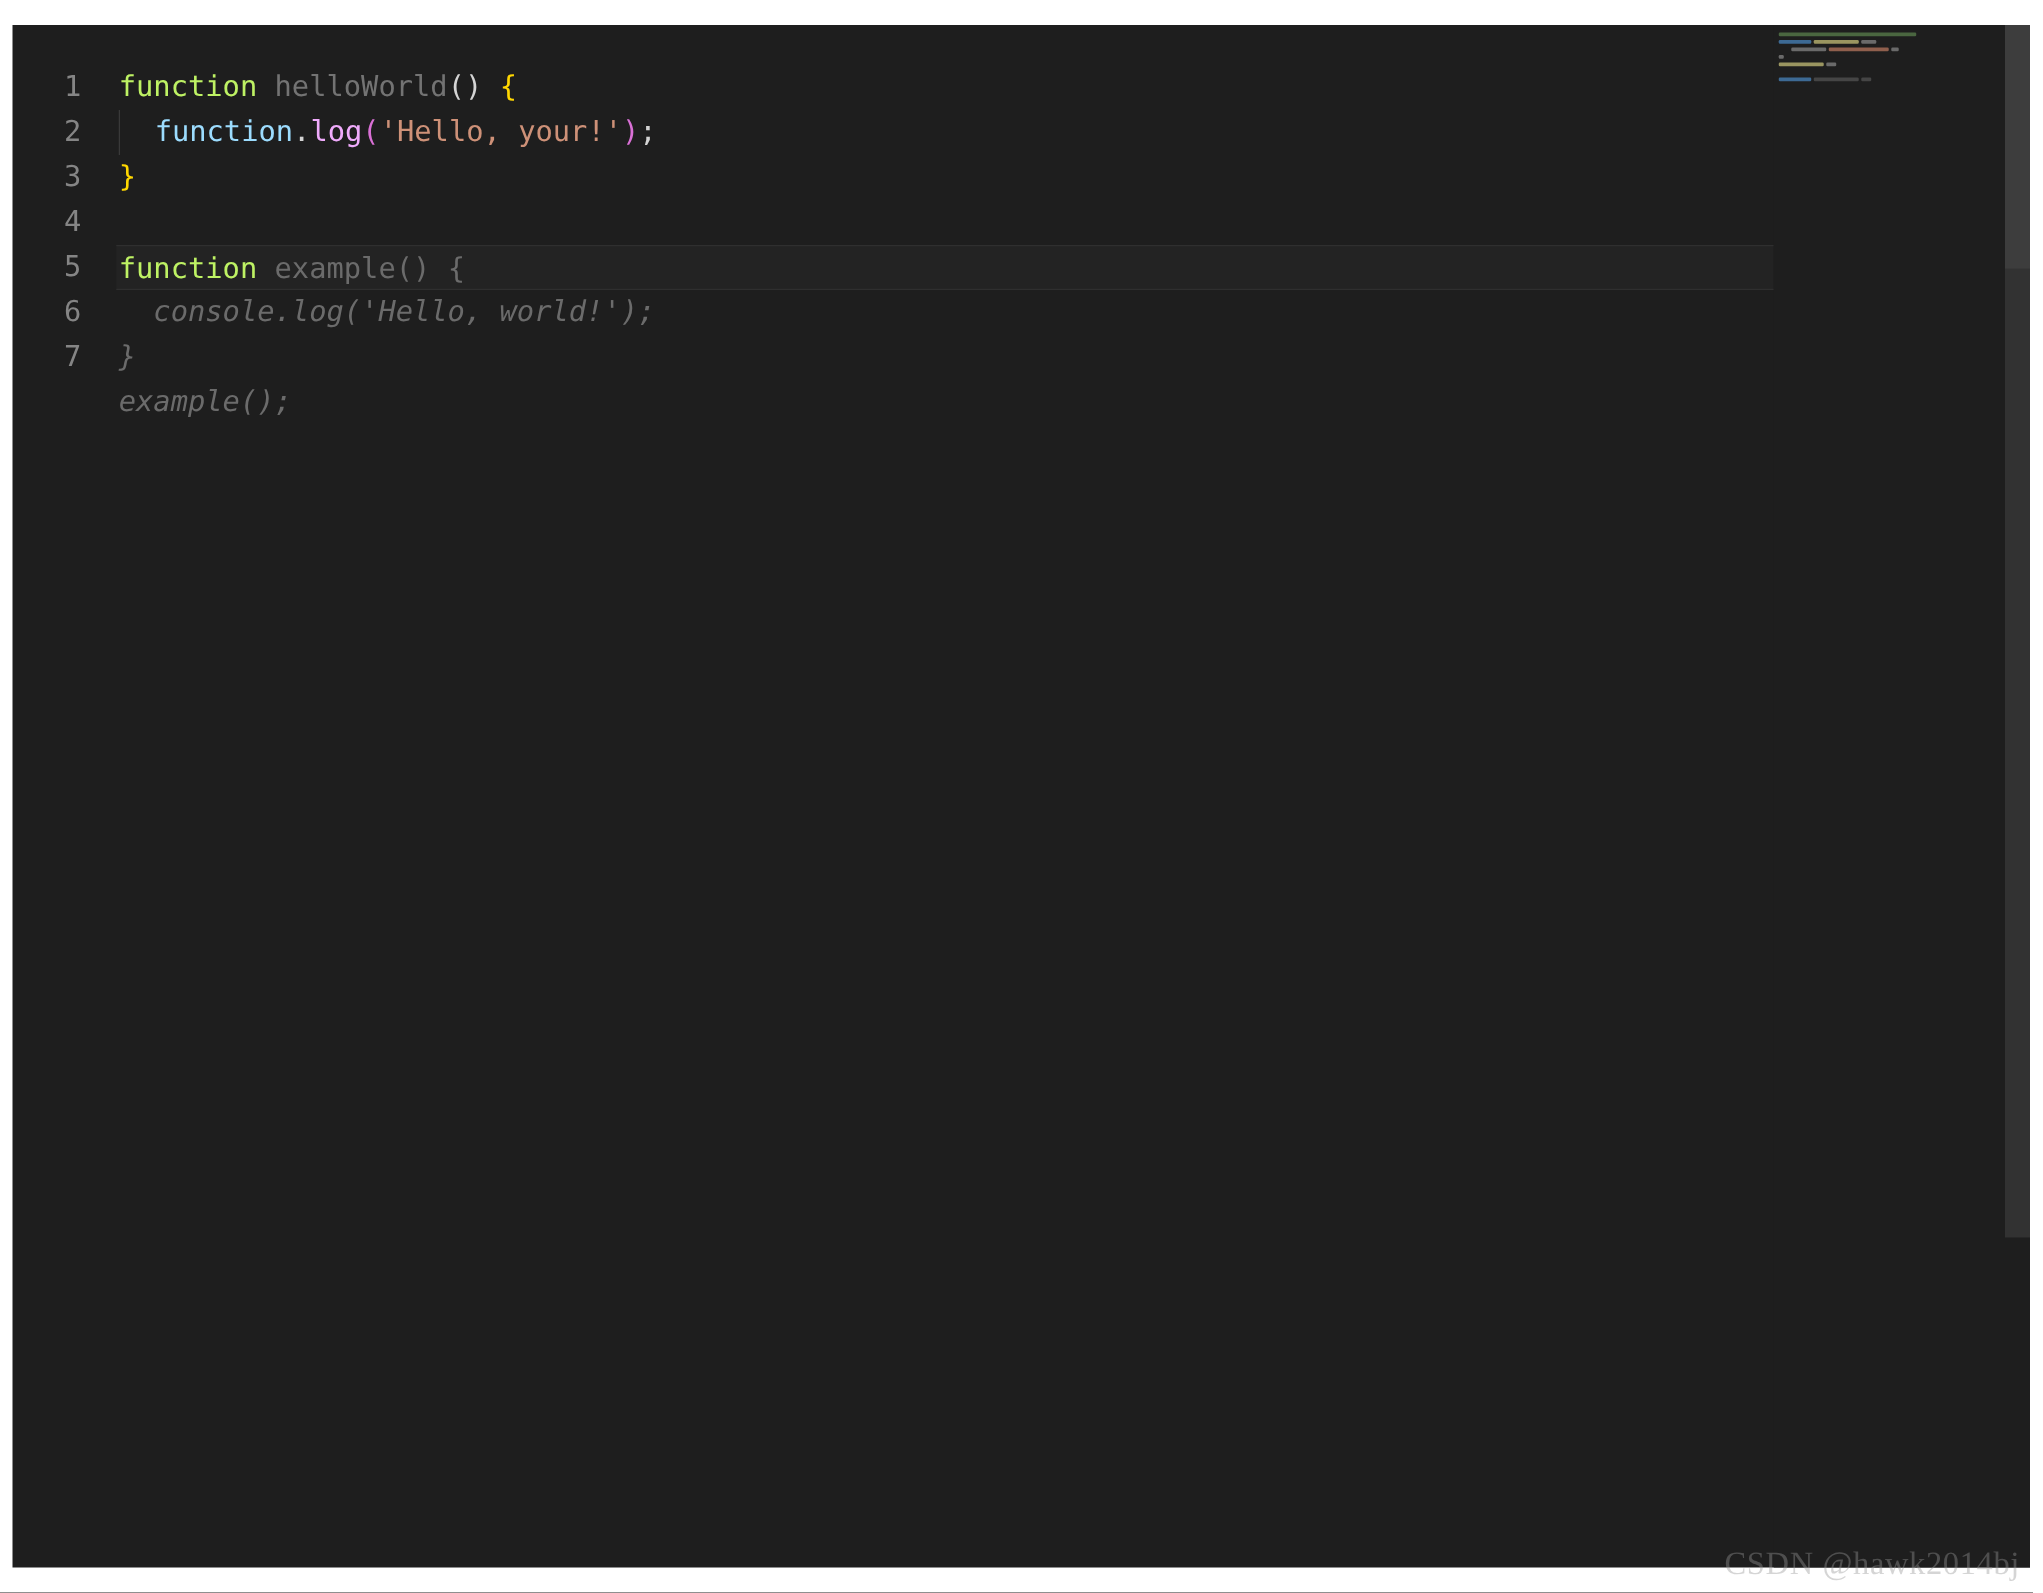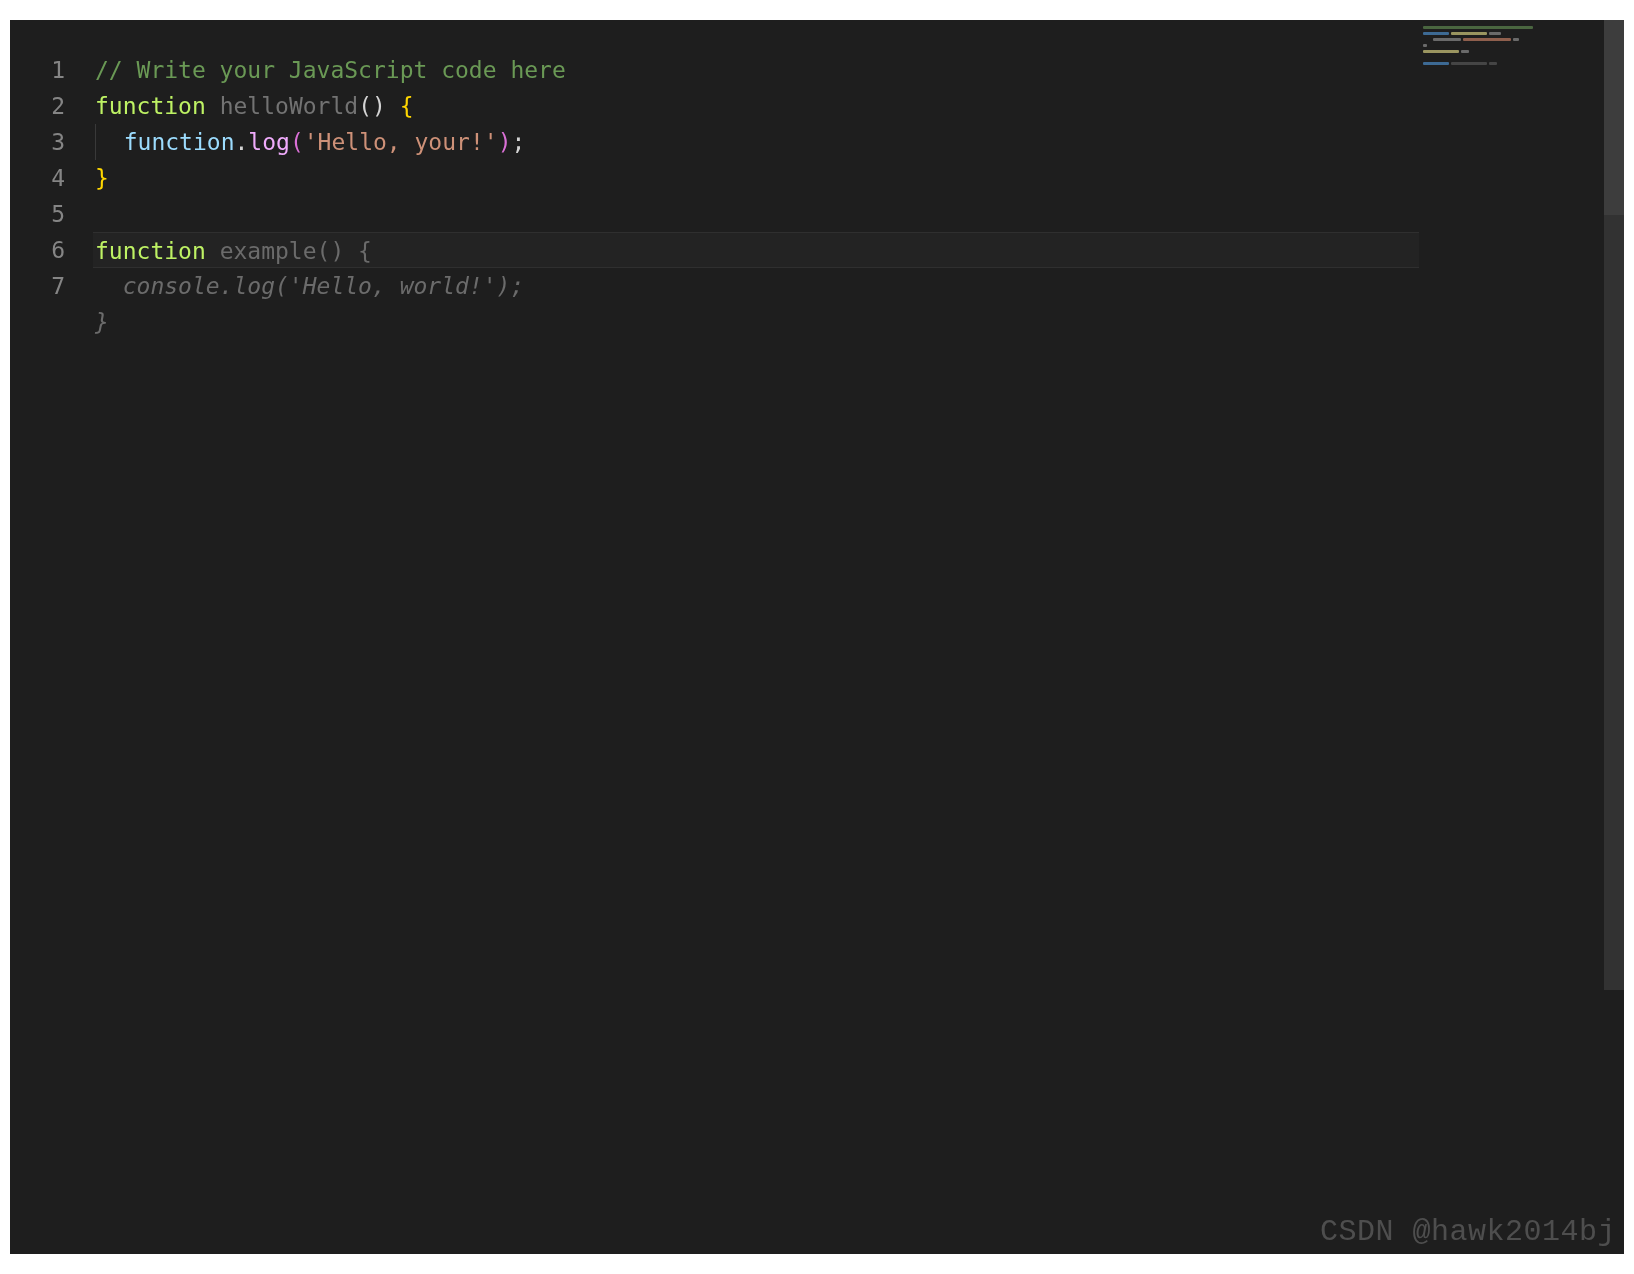--- a/index.html
+++ b/index.html
@@ -127,51 +127,51 @@
     .scrollbar-thumb.upper {
       height: 195px;
     }
     .scrollbar-thumb.mid {
       top: 195px;
       height: 775px;
       background: rgba(121,121,121,0.22);
     }
     .watermark {
       position: absolute;
-      bottom: 25px;
+      bottom: 8px;
       right: 18px;
       color: rgba(150,150,150,0.4);
-      font-size: 30px;
-      font-family: Liberation Mono, monospace;
+      font-size: 26px;
+      font-family: Liberation Serif, serif;
       letter-spacing: 0.5px;
     }
   </style>
 </head>
 <body>
 
 <div class="editor-container">
   <div class="code-area">
     <div class="gutter">
       <div class="line-number">1</div>
       <div class="line-number">2</div>
       <div class="line-number">3</div>
       <div class="line-number">4</div>
       <div class="line-number">5</div>
       <div class="line-number">6</div>
       <div class="line-number">7</div>
     </div>
     <div class="code-content">
-      <div class="code-line"><span class="tok-comment">// Write your JavaScript code here</span></div>
       <div class="code-line"><span class="tok-keyword">function</span><span class="tok-plain"> </span><span class="tok-funcname">helloWorld</span><span class="tok-paren">(</span><span class="tok-paren">)</span><span class="tok-plain"> </span><span class="tok-brace-yellow">{</span></div>
       <div class="code-line"><span class="indent-guide"></span><span class="tok-plain">  </span><span class="tok-ident">function</span><span class="tok-punct">.</span><span class="tok-method">log</span><span class="tok-brace-purple">(</span><span class="tok-string">'Hello, your!'</span><span class="tok-brace-purple">)</span><span class="tok-punct">;</span></div>
       <div class="code-line"><span class="tok-brace-yellow">}</span></div>
       <div class="code-line"><span class="tok-plain"></span></div>
       <div class="code-line current"><span class="tok-keyword">function</span><span class="ghost-inline"> example() {</span></div>
       <div class="ghost-line">  console.log('Hello, world!');</div>
       <div class="ghost-line">}</div>
+      <div class="ghost-line">example();</div>
     </div>
   </div>
 
   <div class="minimap">
     <div class="minimap-line">
         <span class="mm-seg mm-comment" style="width:110px"></span>
       </div>
     <div class="minimap-line">
         <span class="mm-seg mm-keyword" style="width:26px"></span>
         <span class="mm-seg mm-func" style="width:36px"></span>

